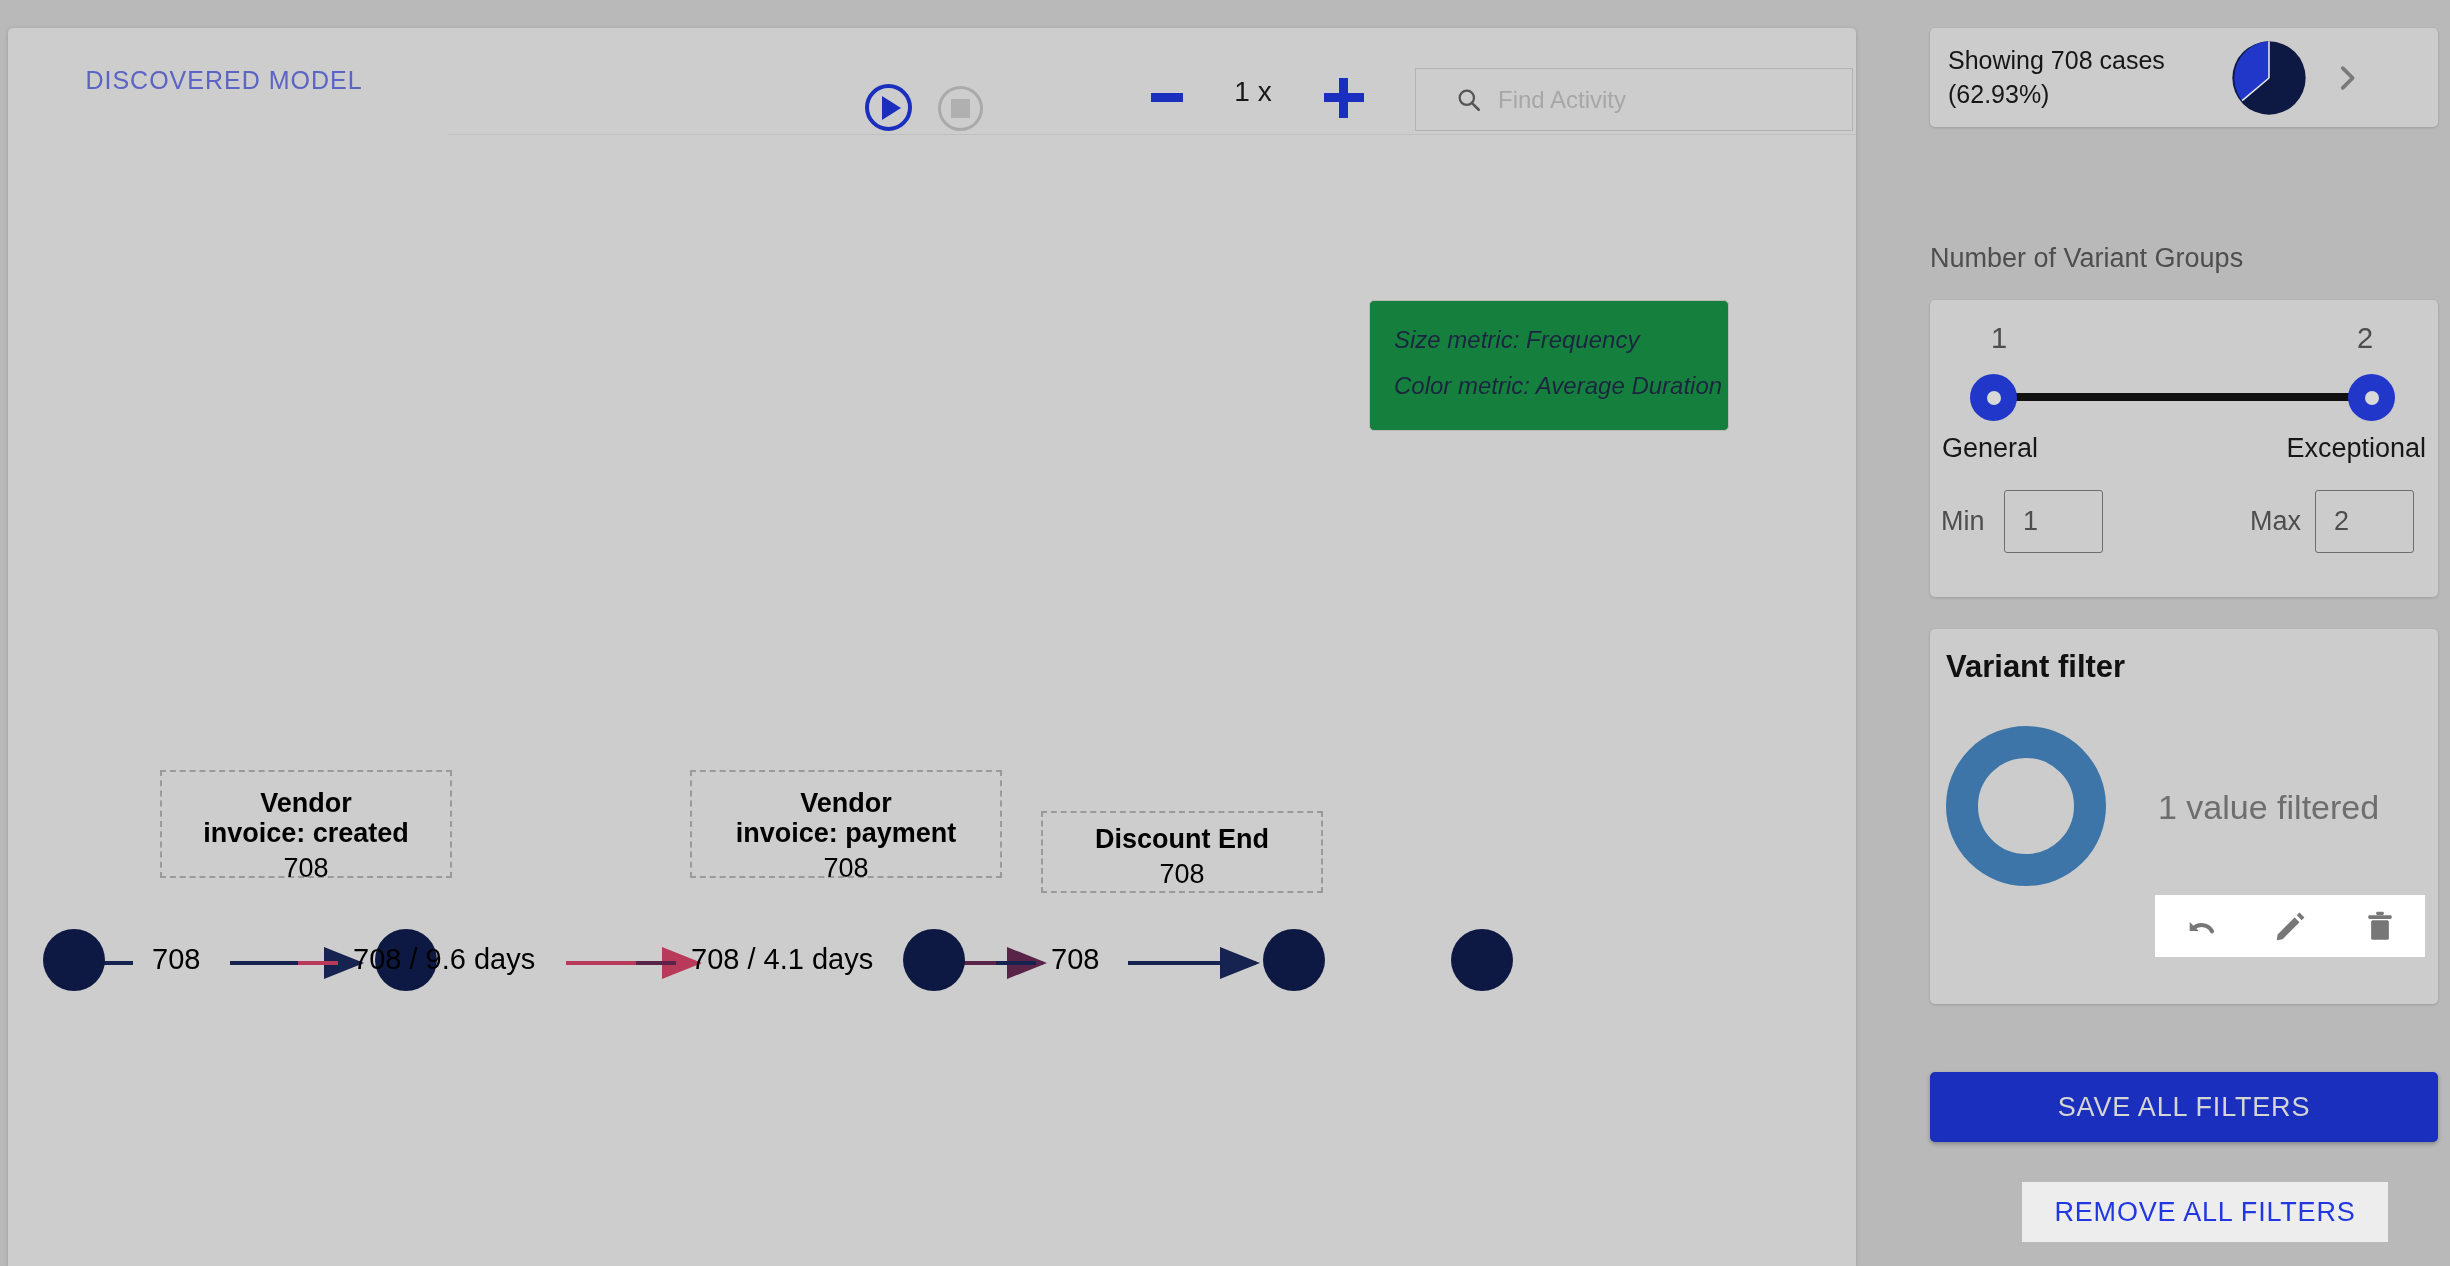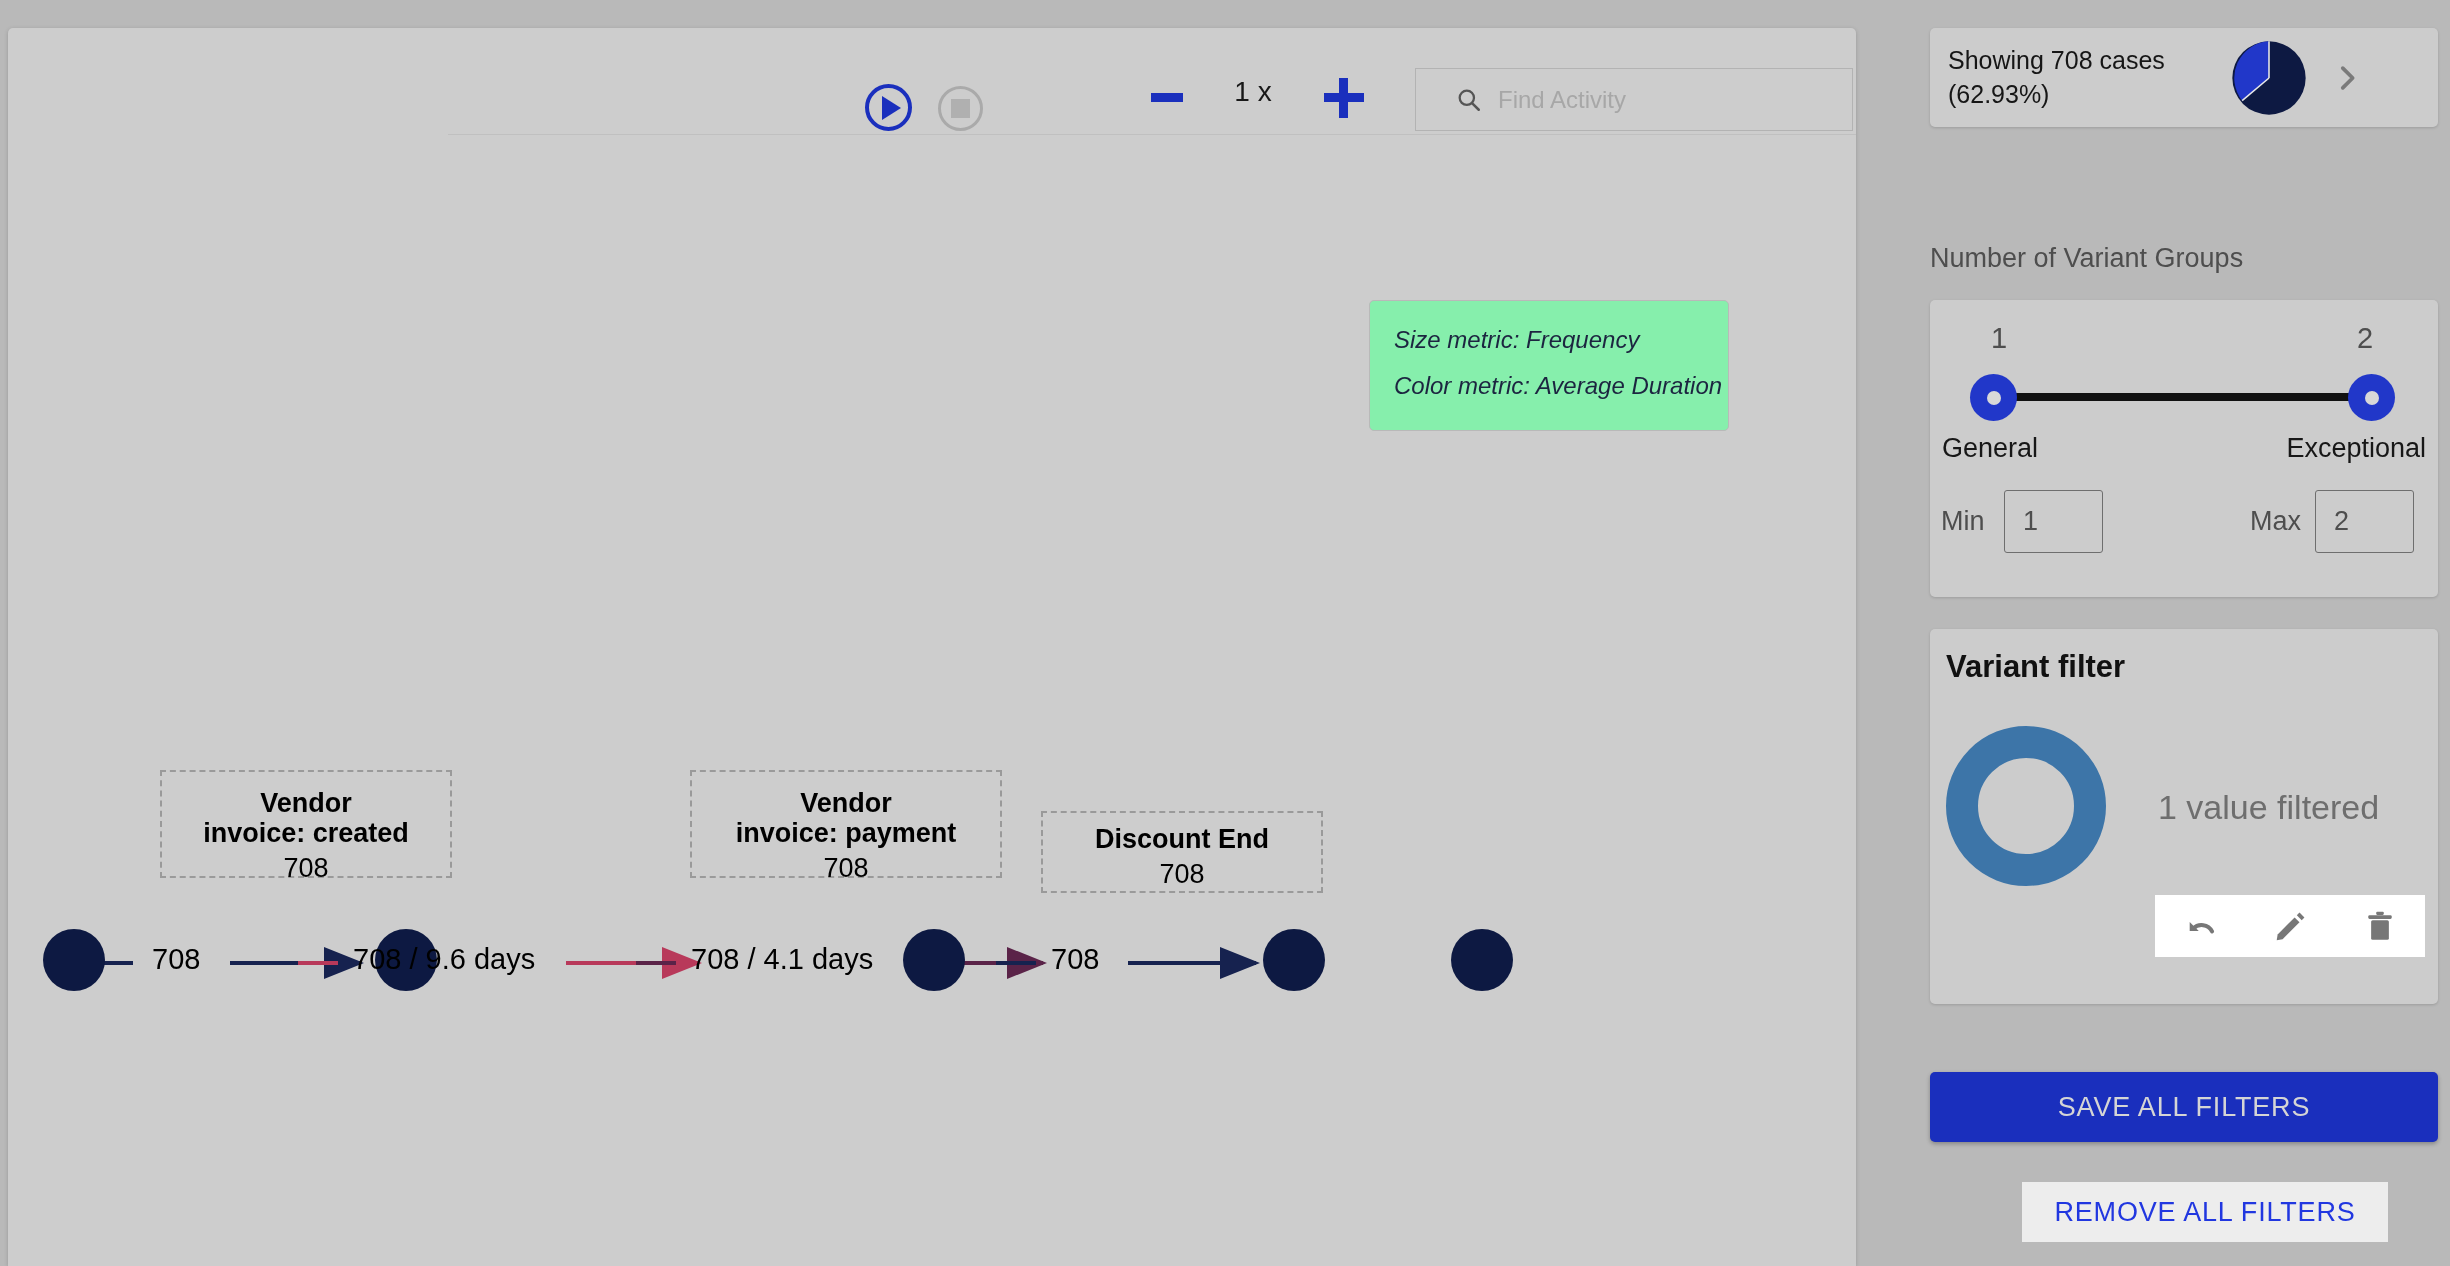--- a/index.html
+++ b/index.html
@@ -179,21 +179,21 @@
     overflow: hidden;
   }
 
   #metrics-legend {
     position: absolute;
     left: 1361px;
     top: 165px;
     width: 360px;
     box-sizing: border-box;
     padding: 16px 24px 22px 24px;
-    background: #86efac;
+    background: #15803d;
     border: 1px solid #b9b9b9;
     border-radius: 5px;
   }
   #metrics-legend div {
     font-style: italic;
     font-size: 24px;
     color: #1c2540;
     line-height: 1.9;
     white-space: nowrap;
   }
@@ -232,20 +232,21 @@
   }
 </style>
 </head>
 <body>
 
 <div id="root">
 
   <div id="main-card">
 
     <div id="toolbar">
+      <div class="tab" id="tab-discovered">DISCOVERED MODEL</div>
 
       <div class="circ-btn" id="play-button">
         <div class="tri"></div>
       </div>
       <div class="circ-btn" id="stop-button">
         <div class="sq"></div>
       </div>
 
       <div id="zoom-out-button"></div>
       <div id="zoom-level">1 x</div>

